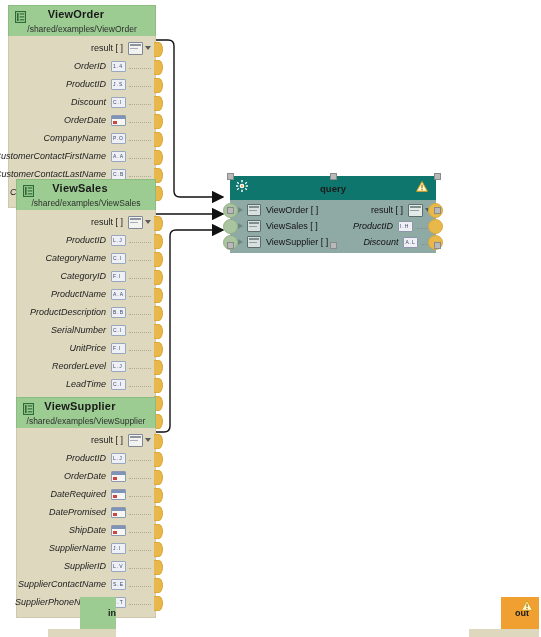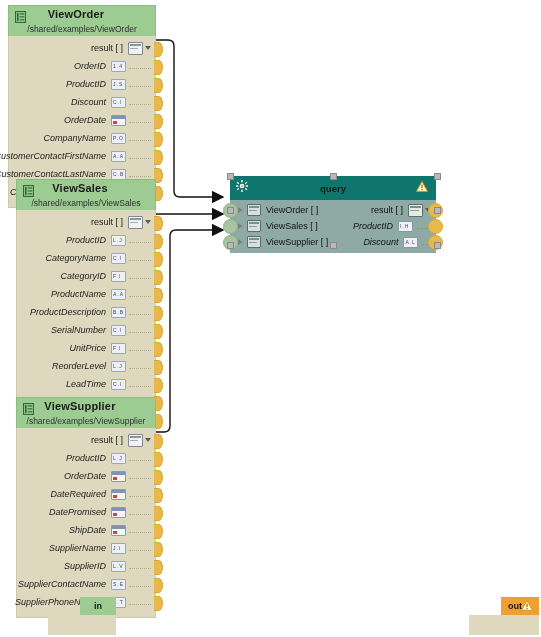--- a/index.html
+++ b/index.html
@@ -160,21 +160,21 @@
   .qresicon::after{content:"";position:absolute;left:1px;top:5px;right:3px;height:1px;background:#8fa09d;}
   .qcaret{margin-left:2px;width:0;height:0;flex:0 0 auto;
     border-left:3.5px solid transparent;border-right:3.5px solid transparent;border-top:4px solid #4c5c59;}
 
   
   .handle{position:absolute;width:5px;height:5px;background:#b9b9b9;border:1px solid #8a8a8a;}
 
   
   .iobox{position:absolute;}
   .iobox .iohdr{
-    height:18px;display:flex;align-items:center;justify-content:center;
+    height:32px;display:flex;align-items:center;justify-content:flex-end;
     font-size:9px;font-weight:bold;color:#1a1a1a;position:relative;margin-left:32px;
   }
   .iobox .iobody{height:20px;background:#ded8bf;}
   .iobox.in .iohdr{background:#9ccc92;}
   .iobox.out .iohdr{background:#f0a030;}
 
   svg.wires{position:absolute;left:0;top:0;width:541px;height:637px;pointer-events:none;}
 </style>
 </head>
 <body>

